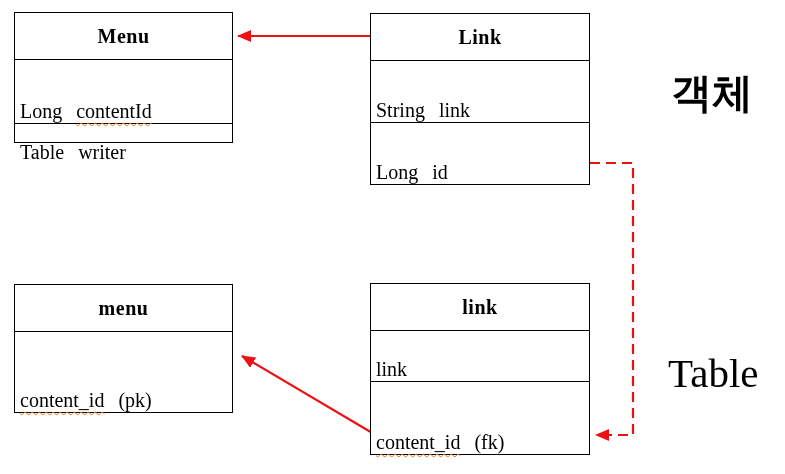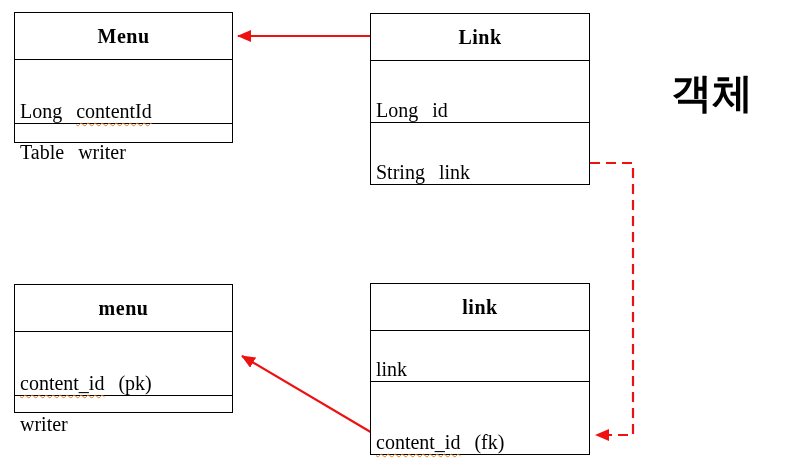--- a/index.html
+++ b/index.html
@@ -101,31 +101,31 @@
   </svg>
 
   <div class="ebox" id="box-menu-class">
     <div class="ebox-header">Menu</div>
     <div class="ebox-row"><span>Long </span><span class="wavy">contentId</span><span></span></div>
     <div class="ebox-row"><span>Table writer</span><span class="wavy"></span><span></span></div>
   </div>
 
   <div class="ebox" id="box-link-class">
     <div class="ebox-header">Link</div>
+    <div class="ebox-row"><span>String link</span><span class="wavy"></span><span></span></div>
     <div class="ebox-row"><span>Long id</span><span class="wavy"></span><span></span></div>
-    <div class="ebox-row"><span>String link</span><span class="wavy"></span><span></span></div>
   </div>
 
   <div class="ebox" id="box-menu-table">
     <div class="ebox-header">menu</div>
     <div class="ebox-row"><span></span><span class="wavy">content_id</span><span> (pk)</span></div>
-    <div class="ebox-row"><span>writer</span><span class="wavy"></span><span></span></div>
   </div>
 
   <div class="ebox" id="box-link-table">
     <div class="ebox-header">link</div>
     <div class="ebox-row"><span>link</span><span class="wavy"></span><span></span></div>
     <div class="ebox-row"><span></span><span class="wavy">content_id</span><span> (fk)</span></div>
   </div>
 
   <div class="side-label" id="label-objects">객체</div>
+  <div class="side-label" id="label-tables">Table</div>
 
 </div>
 
 </body></html>

